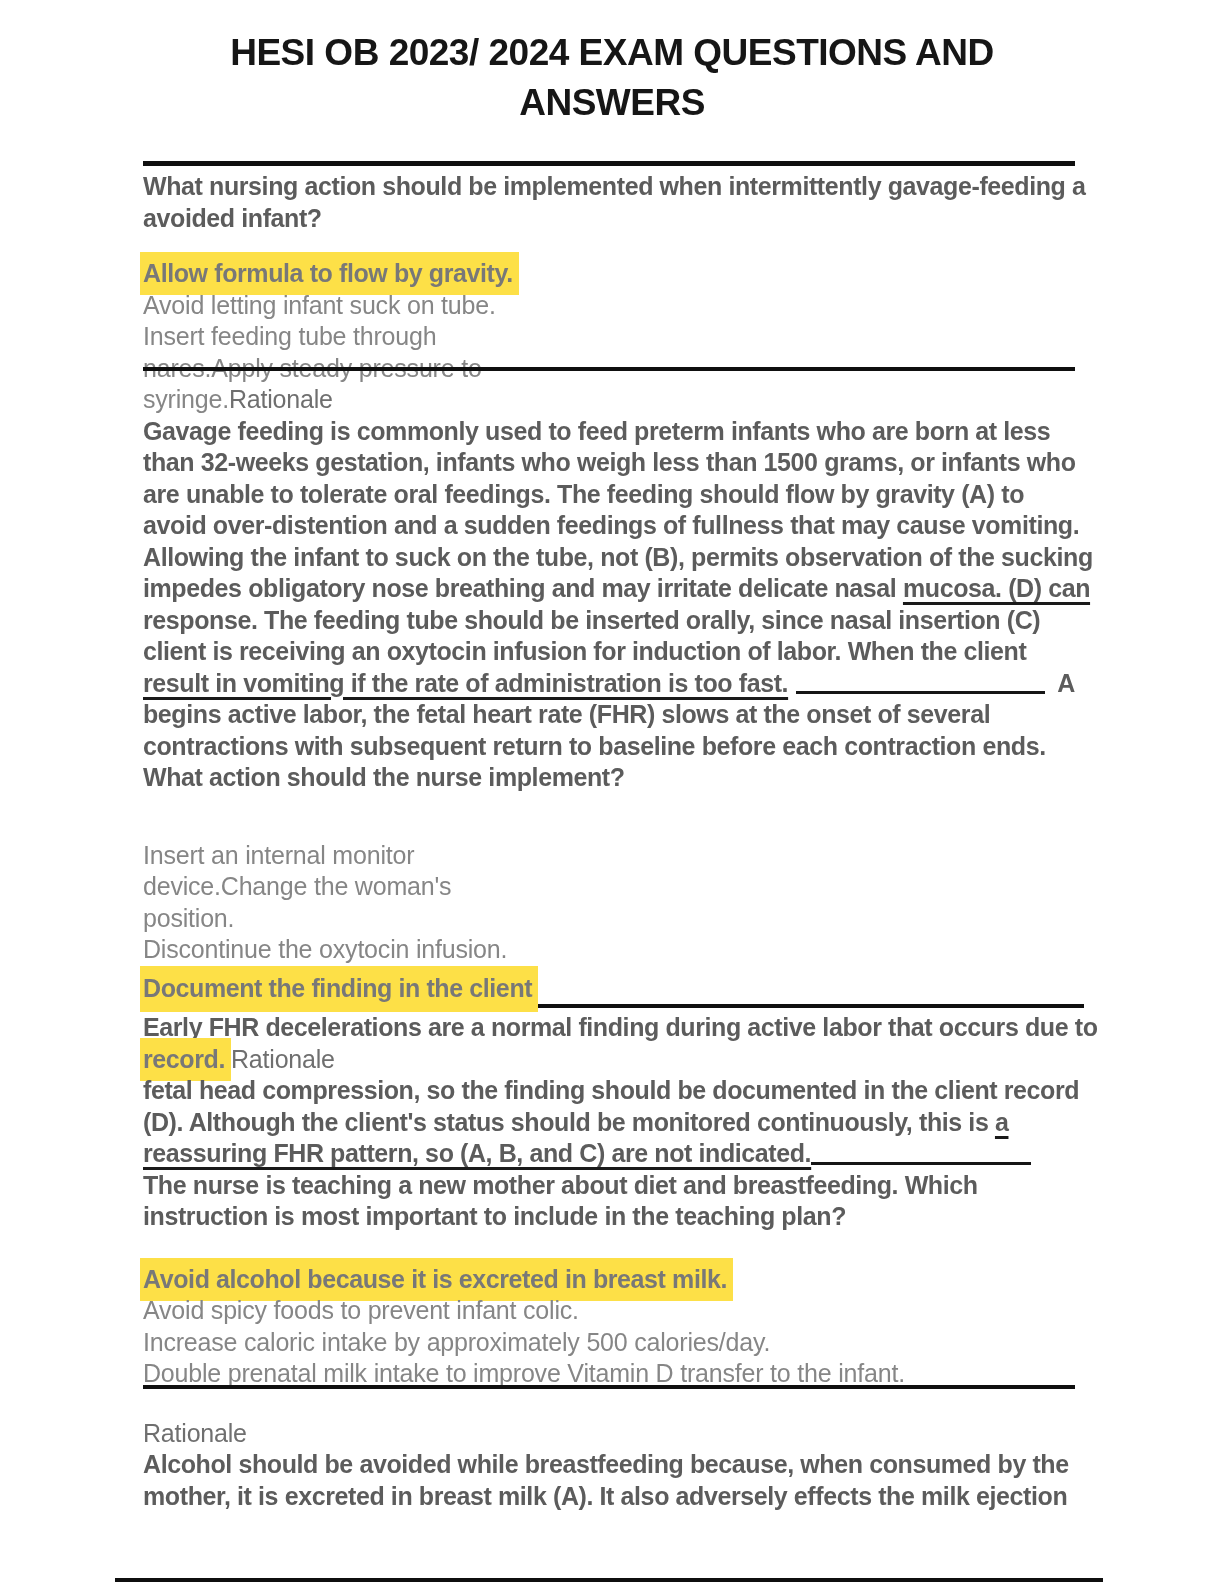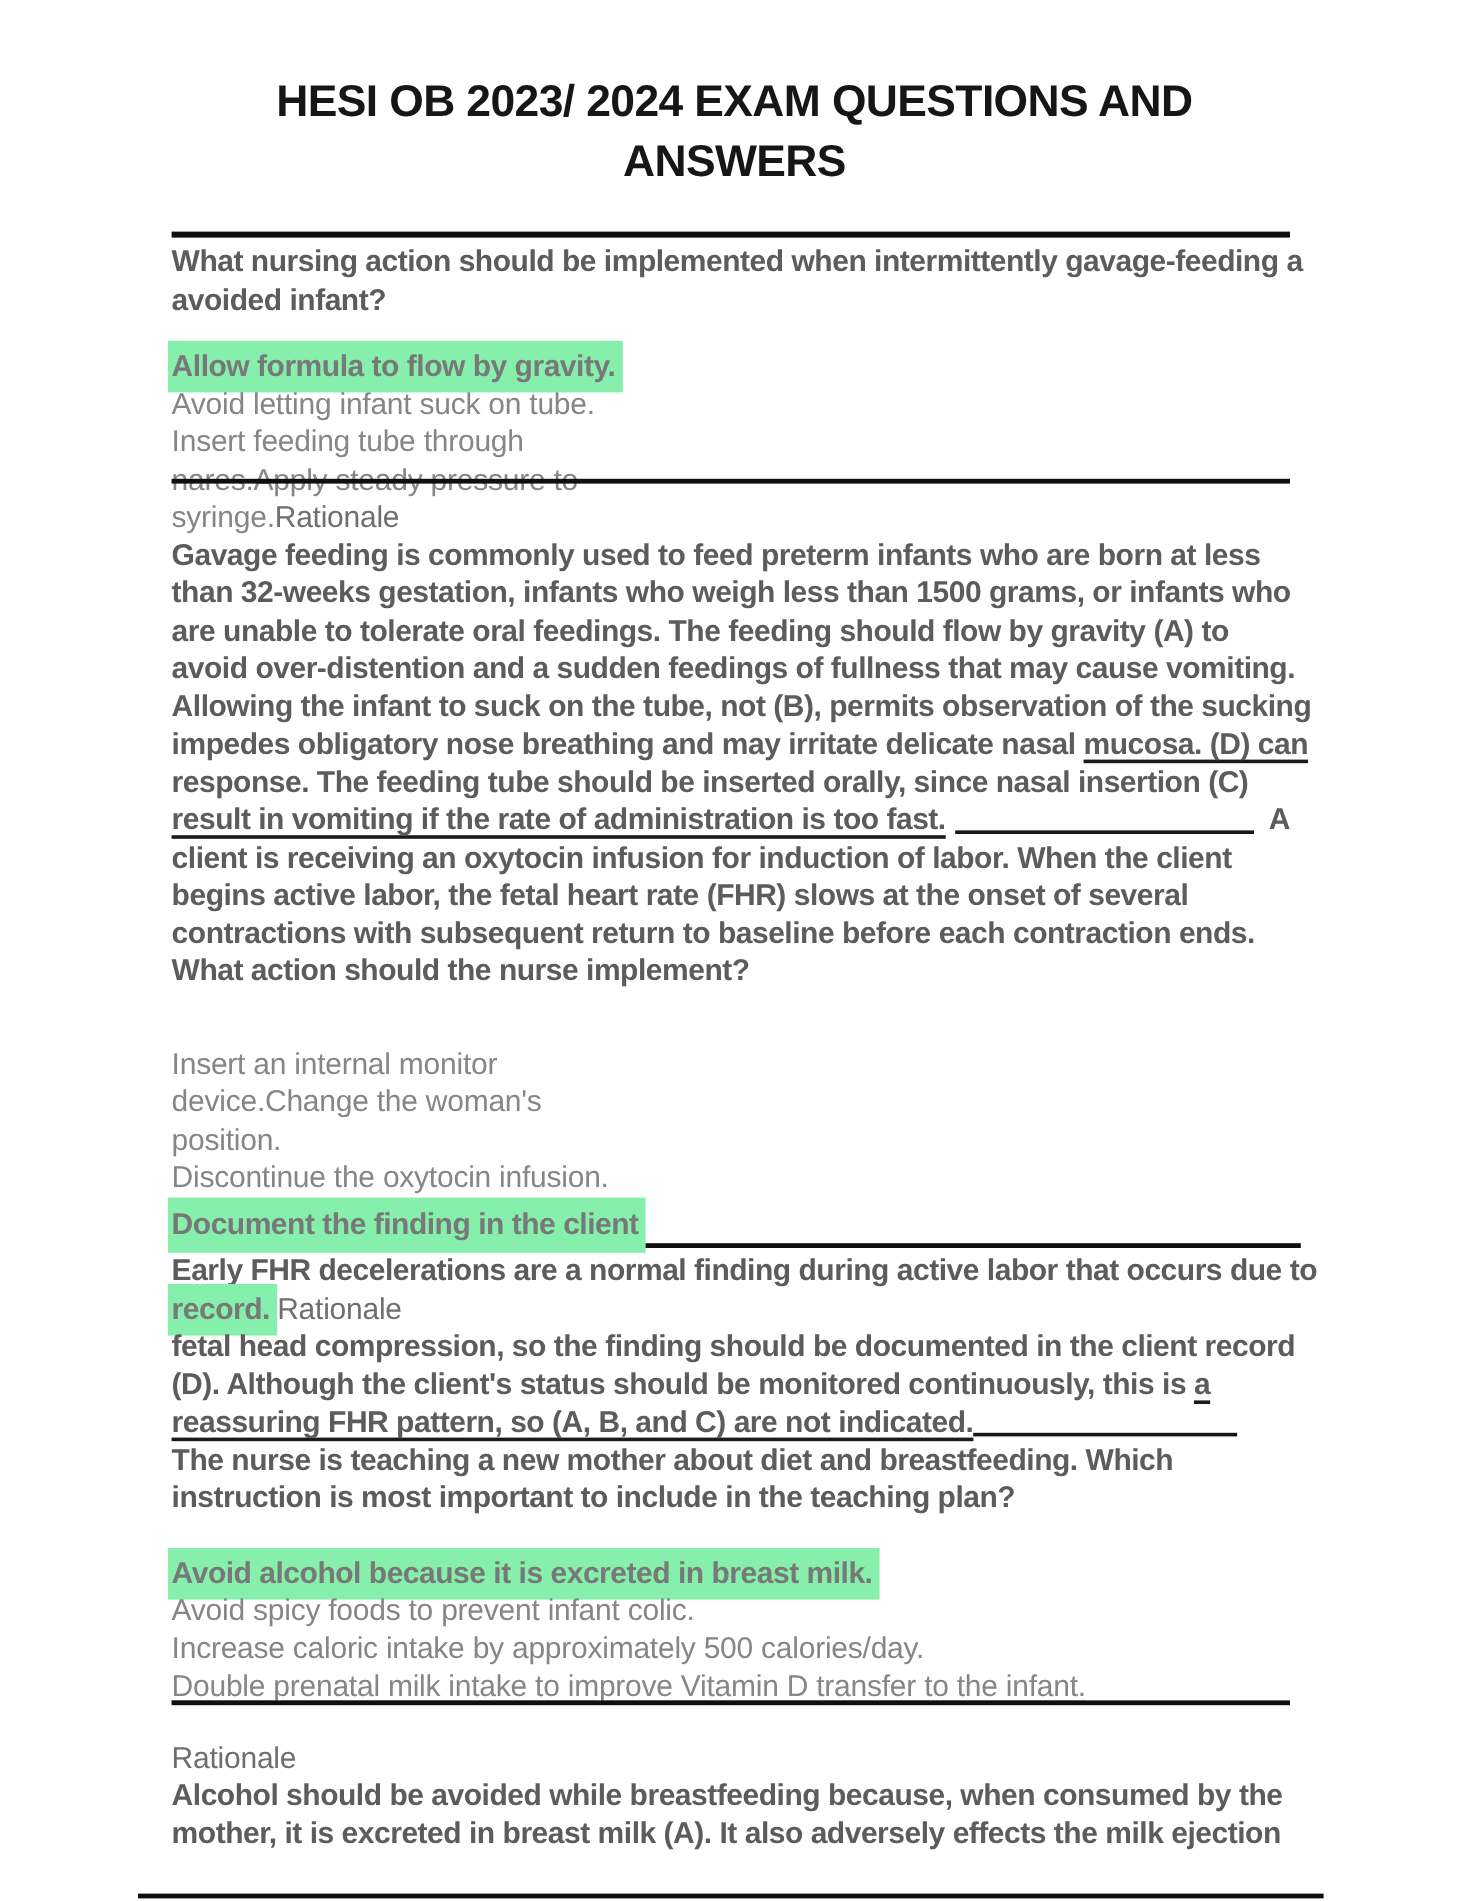--- a/index.html
+++ b/index.html
@@ -2,35 +2,35 @@
 <html><head>
 <meta charset="utf-8">
 <style>
   html,body{margin:0;padding:0;background:#ffffff;}
   body{
     width:1224px;height:1584px;position:relative;overflow:hidden;
     font-family:"Liberation Sans", sans-serif;
     -webkit-font-smoothing:antialiased;
   }
   .title{
-    padding-top:60px;text-align:center;font-weight:bold;color:#161616;
+    padding-top:28px;text-align:center;font-weight:bold;color:#161616;
     font-size:37px;line-height:50px;letter-spacing:-0.5px;
   }
   .title-rule{
     margin:33px 0 5px 143px;width:932px;height:5px;background:#0f0f0f;
   }
   .content{
     margin-left:143px;width:932px;font-size:25px;line-height:31.5px;color:#5c5c5c;
   }
   .ln{white-space:nowrap;}
   .b{font-weight:bold;color:#5c5c5c;letter-spacing:-0.4px;}
   .g{font-weight:normal;color:#868686;letter-spacing:-0.2px;}
   .m{font-weight:normal;color:#6f6f6f;letter-spacing:-0.2px;margin-top:28px;}
   .hl{
-    background:#86efac;color:#787878;font-weight:bold;letter-spacing:-0.4px;
+    background:#fde047;color:#787878;font-weight:bold;letter-spacing:-0.4px;
     padding:7px 6px 8px 3px;margin-left:-3px;
   }
   .u{
     text-decoration:underline;text-decoration-thickness:3px;
     text-underline-offset:5px;text-decoration-color:#1a1a1a;
   }
   .row{display:flex;align-items:flex-end;}
   .f3{flex:1;border-bottom:3px solid #161616;margin-bottom:5px;}
   .f4{flex:1;border-bottom:4px solid #0f0f0f;margin-bottom:4px;}
   .ext{margin-right:-9px;}
@@ -75,27 +75,27 @@
     </div>
     <div class="ln"><span class="g">syringe.</span><span class="m">Rationale</span></div>
 
     <div class="ln b">Gavage feeding is commonly used to feed preterm infants who are born at less</div>
     <div class="ln b">than 32-weeks gestation, infants who weigh less than 1500 grams, or infants who</div>
     <div class="ln b">are unable to tolerate oral feedings. The feeding should flow by gravity (A) to</div>
     <div class="ln b">avoid over-distention and a sudden feedings of fullness that may cause vomiting.</div>
     <div class="ln b">Allowing the infant to suck on the tube, not (B), permits observation of the sucking</div>
     <div class="ln b"><span>impedes obligatory nose breathing and may irritate delicate nasal </span><span class="u">mucosa. (D) can</span></div>
     <div class="ln b">response. The feeding tube should be inserted orally, since nasal insertion (C)</div>
+    <div class="ln b">client is receiving an oxytocin infusion for induction of labor. When the client</div>
+
     <div class="ln b row">
       <span class="u">result in vomiting if the rate of administration is too fast.</span>
       <span class="f3 a-fill"></span>
       <span>A</span>
     </div>
-
-    <div class="ln b">client is receiving an oxytocin infusion for induction of labor. When the client</div>
     <div class="ln b">begins active labor, the fetal heart rate (FHR) slows at the onset of several</div>
     <div class="ln b">contractions with subsequent return to baseline before each contraction ends.</div>
     <div class="ln b">What action should the nurse implement?</div>
 
     <div class="sp46"></div>
 
     <div class="ln g">Insert an internal monitor</div>
     <div class="ln g">device.Change the woman's</div>
     <div class="ln g">position.</div>
     <div class="ln g">Discontinue the oxytocin infusion.</div>

